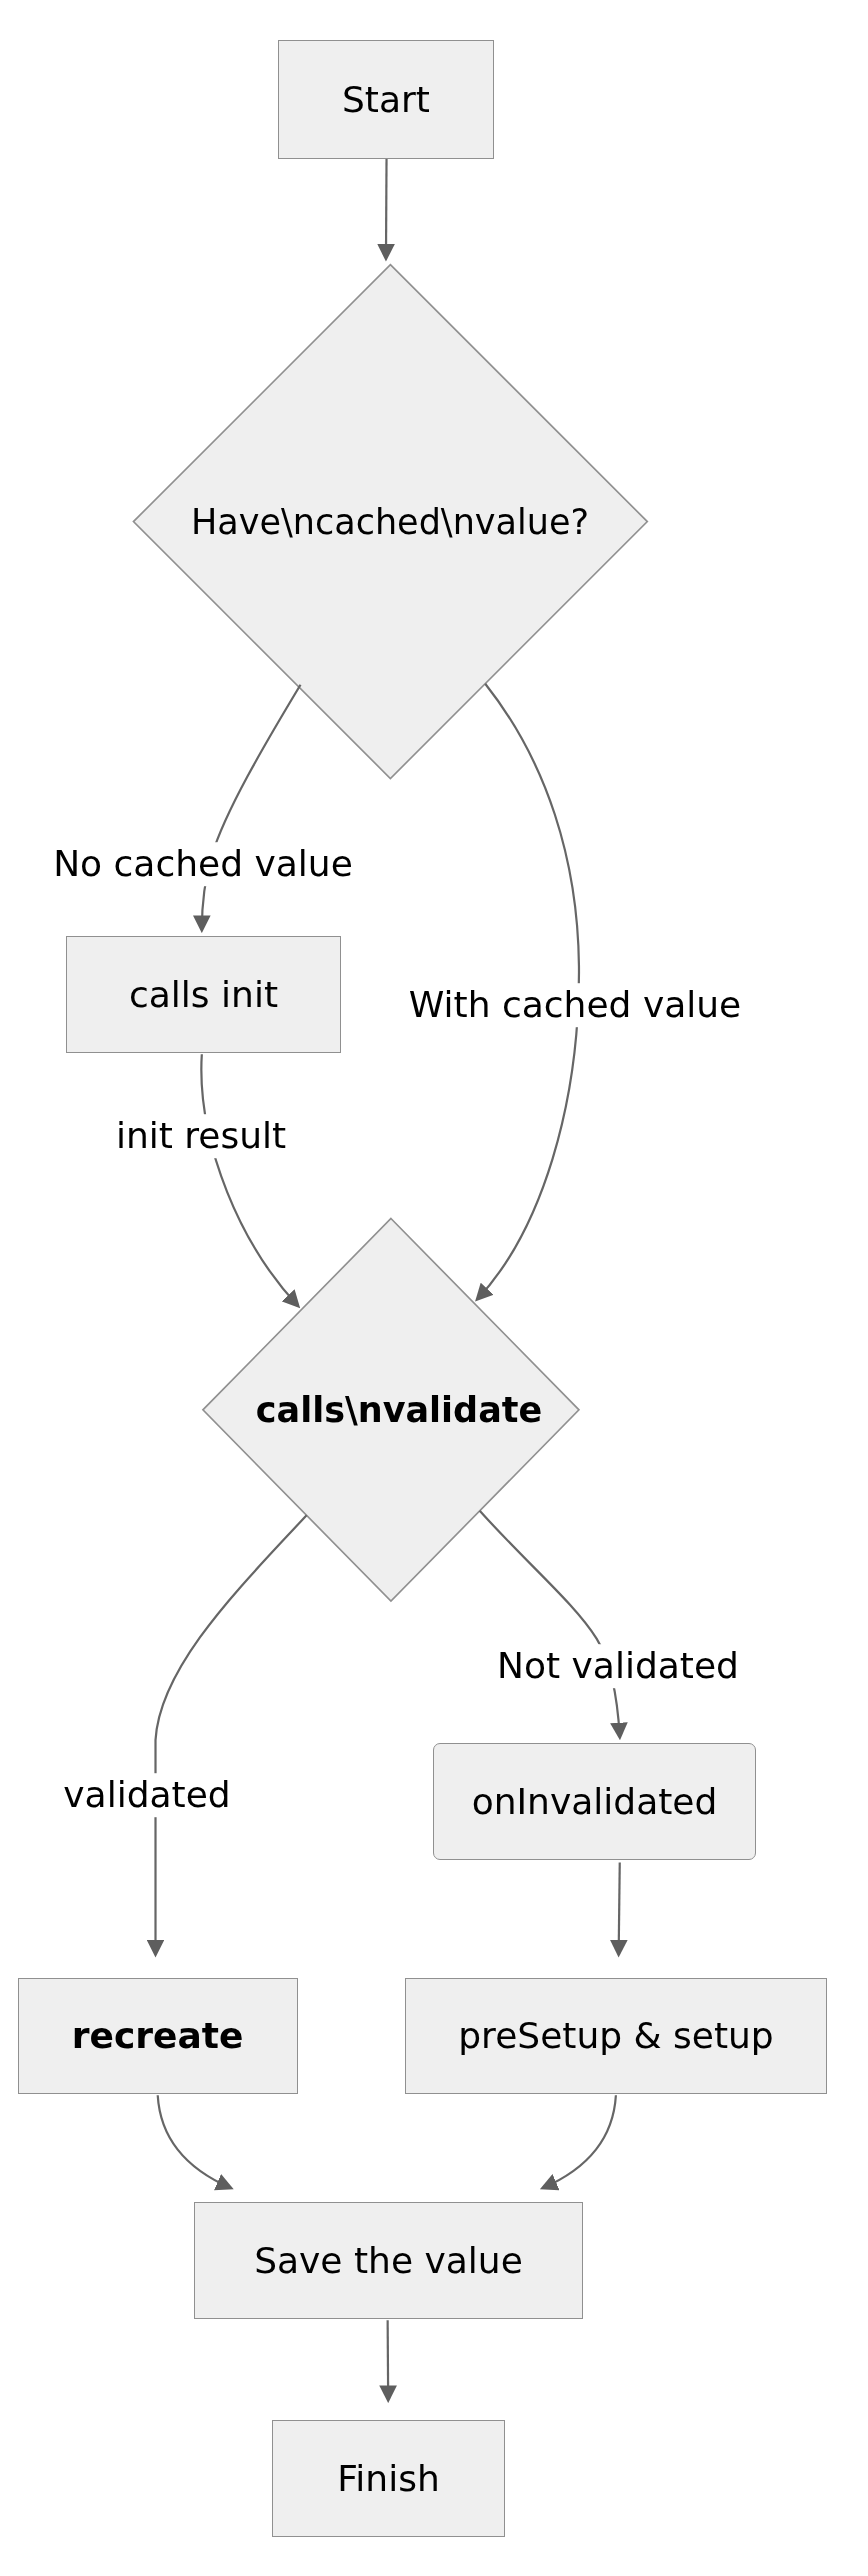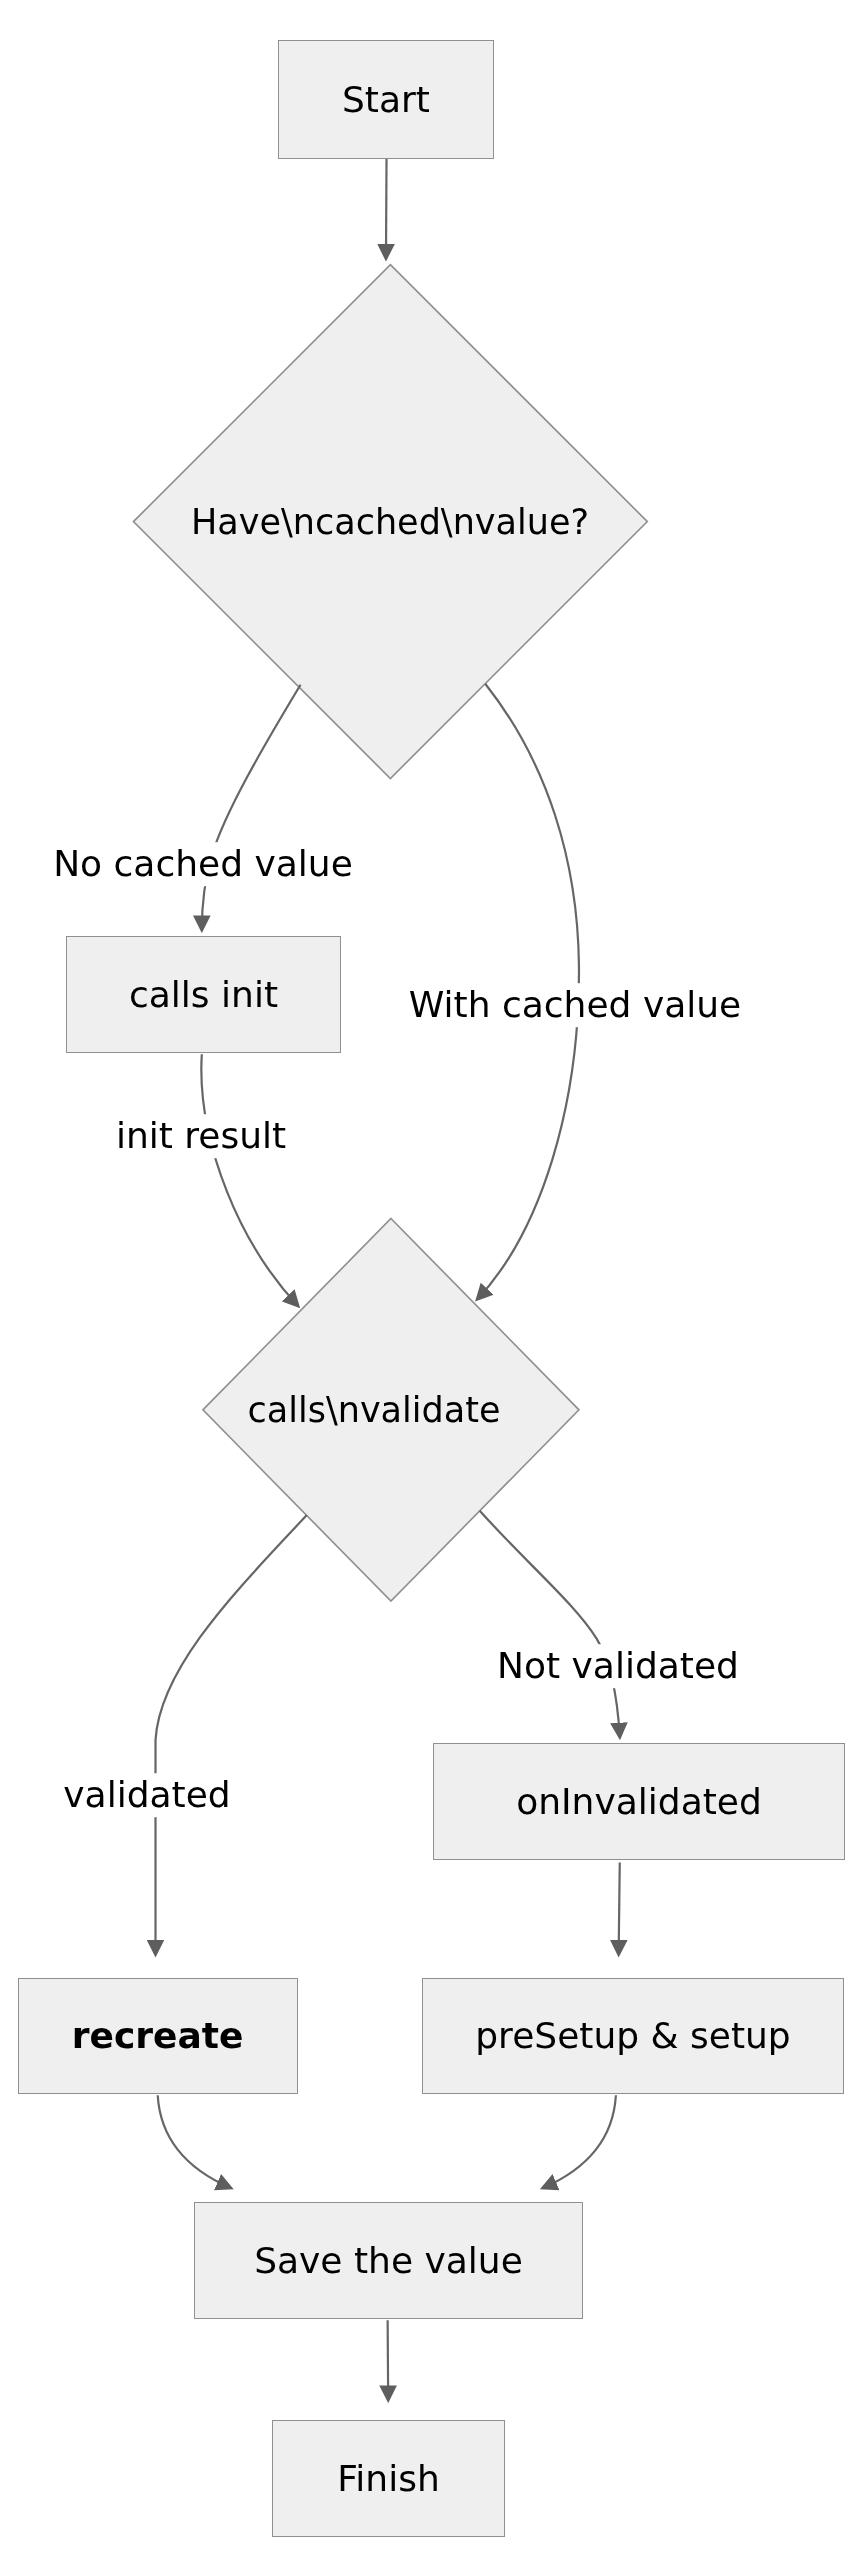--- a/index.html
+++ b/index.html
@@ -63,33 +63,33 @@
     <path class="edge" d="M 1124 3378 L 1122 3544" marker-end="url(#arrow)"></path>
     <path class="edge" d="M 286 3800 C 290 3868 326 3928 418 3968" marker-end="url(#arrow)"></path>
     <path class="edge" d="M 1117 3800 C 1113 3868 1077 3928 985 3968" marker-end="url(#arrow)"></path>
     <path class="edge" d="M 703 4208 L 704 4352" marker-end="url(#arrow)"></path>
   </svg>
 
   <div class="node" style="left:278px;top:40px;width:216px;height:119px;">Start</div>
 
   <div class="node" style="left:66px;top:936px;width:275px;height:117px;">calls init</div>
 
-  <div class="node" style="left:433px;top:1743px;width:412px;height:117px;">onInvalidated</div>
+  <div class="node" style="left:433px;top:1743px;width:323px;height:117px;border-radius:7px;">onInvalidated</div>
 
   <div class="node" style="left:17.6px;top:1978px;width:280px;height:116px;font-weight:bold;">recreate</div>
 
-  <div class="node" style="left:422px;top:1978px;width:422px;height:116px;">preSetup &amp; setup</div>
+  <div class="node" style="left:405px;top:1978px;width:422px;height:116px;">preSetup &amp; setup</div>
 
   <div class="node" style="left:194px;top:2202px;width:389px;height:117px;">Save the value</div>
 
   <div class="node" style="left:272px;top:2420px;width:233px;height:117px;">Finish</div>
 
   <div class="diamond-label" style="left:390px;top:522px;">Have\ncached\nvalue?</div>
 
-  <div class="diamond-label" style="left:374px;top:1410px;">calls\nvalidate</div>
+  <div class="diamond-label" style="left:399px;top:1410px;font-weight:bold;">calls\nvalidate</div>
 
   <div class="edge-label" style="left:575px;top:1005px;">With cached value</div>
 
   <div class="edge-label" style="left:203px;top:864px;">No cached value</div>
 
   <div class="edge-label" style="left:201px;top:1136px;">init result</div>
 
   <div class="edge-label" style="left:147px;top:1795px;">validated</div>
 
   <div class="edge-label" style="left:618px;top:1666px;">Not validated</div>

